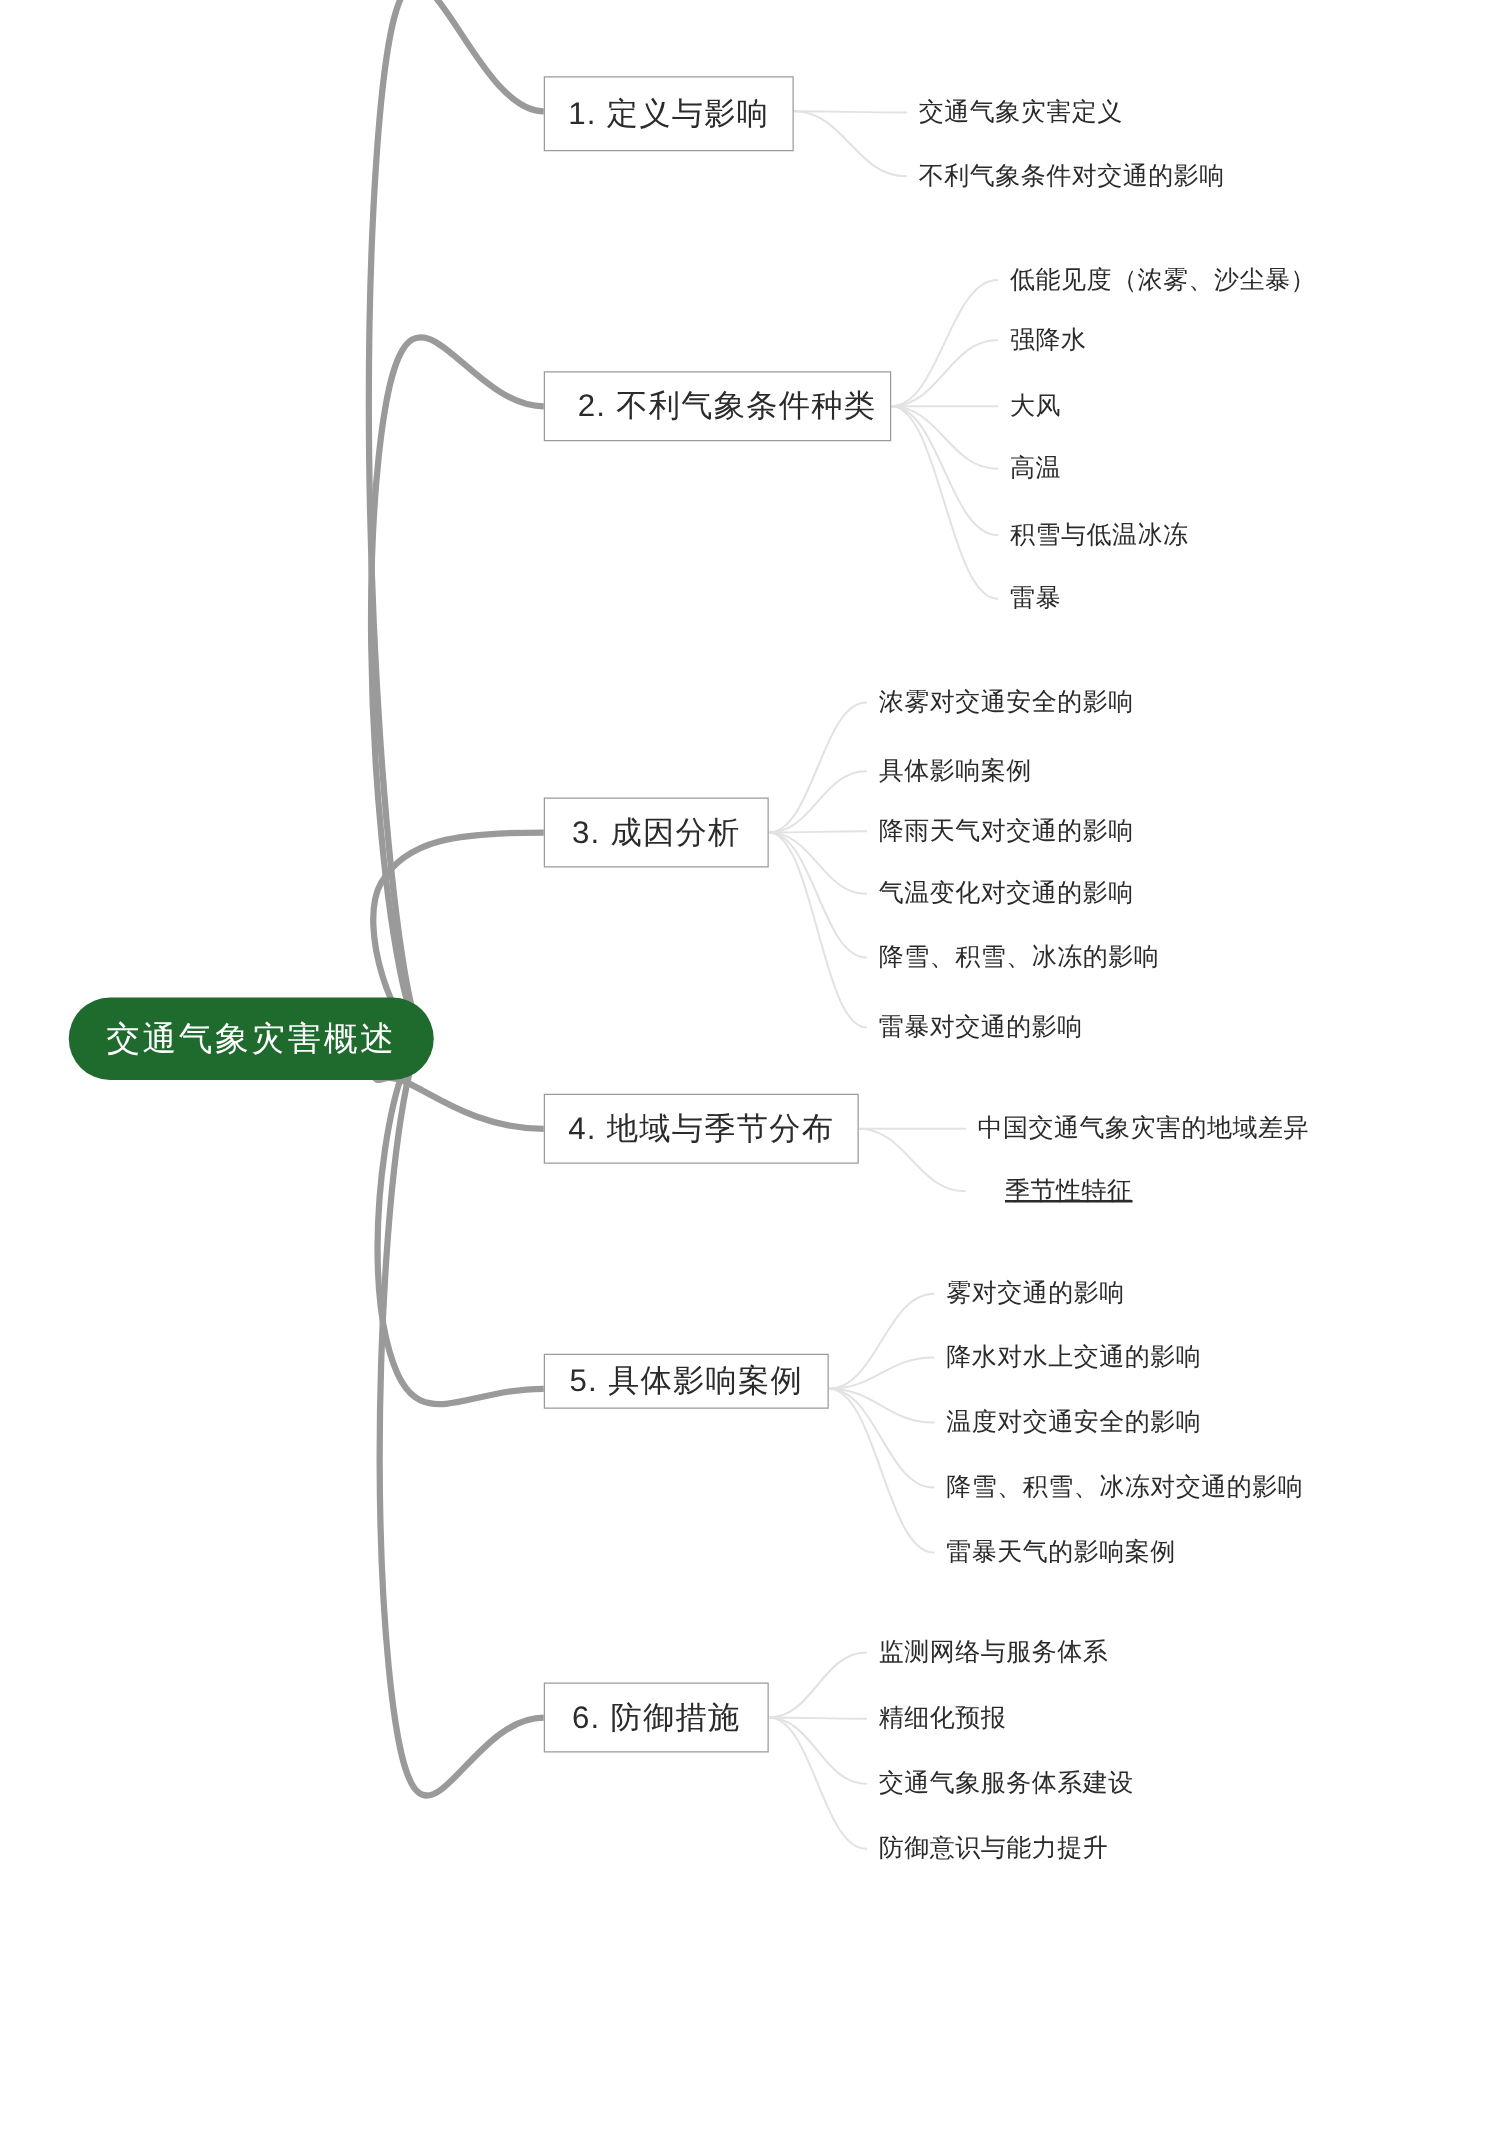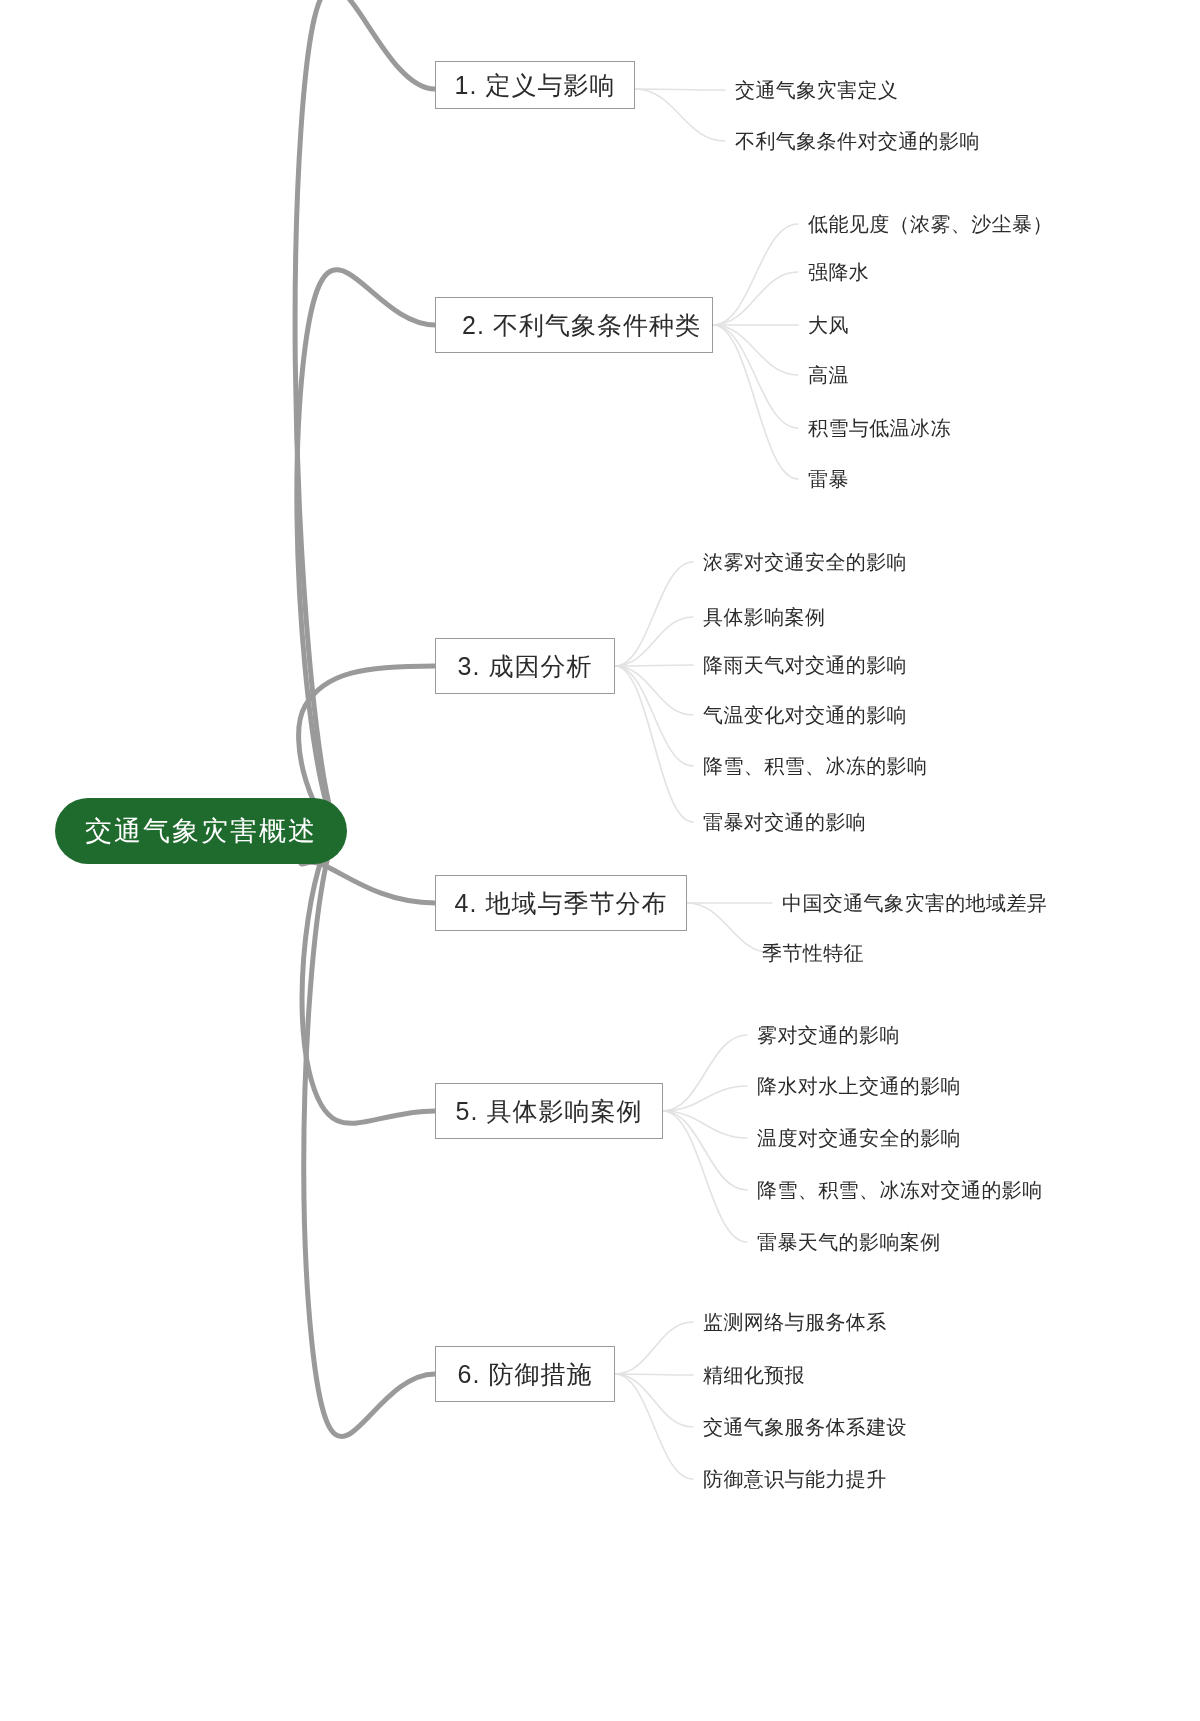--- a/index.html
+++ b/index.html
@@ -135,33 +135,33 @@
       <path d="M 615 1374 C 650.1 1374, 657.9 1322, 693 1322" class="leaf-link"></path>
       <path d="M 615 1374 C 650.1 1374, 657.9 1375, 693 1375" class="leaf-link"></path>
       <path d="M 615 1374 C 650.1 1374, 657.9 1427, 693 1427" class="leaf-link"></path>
       <path d="M 615 1374 C 650.1 1374, 657.9 1479, 693 1479" class="leaf-link"></path>
     </svg>
 
   <div id="root-node">
     <span class="root-label">交通气象灾害概述</span>
   </div>
 
-  <div class="branch-node" style="left: 435px; top: 61px; width: 200px; height: 48px;">
+  <div class="branch-node" style="left: 435px; top: 61px; width: 200px; height: 60px;">
     <span class="branch-label">1. 定义与影响</span>
   </div>
   <div class="branch-node" style="left: 435px; top: 297px; width: 278px; height: 56px; padding-left: 29px;">
     <span class="branch-label">2. 不利气象条件种类</span>
   </div>
   <div class="branch-node" style="left: 435px; top: 638px; width: 180px; height: 56px;">
     <span class="branch-label">3. 成因分析</span>
   </div>
   <div class="branch-node" style="left: 435px; top: 875px; width: 252px; height: 56px;">
     <span class="branch-label">4. 地域与季节分布</span>
   </div>
-  <div class="branch-node" style="left: 435px; top: 1083px; width: 228px; height: 56px;">
+  <div class="branch-node" style="left: 435px; top: 1083px; width: 228px; height: 44px;">
     <span class="branch-label">5. 具体影响案例</span>
   </div>
   <div class="branch-node" style="left: 435px; top: 1346px; width: 180px; height: 56px;">
     <span class="branch-label">6. 防御措施</span>
   </div>
 
   <div id="leaf-container">
       <div class="leaf-node" style="left: 735px; top: 90px;">交通气象灾害定义</div>
       <div class="leaf-node" style="left: 735px; top: 141px;">不利气象条件对交通的影响</div>
       <div class="leaf-node" style="left: 808px; top: 224px;">低能见度（浓雾、沙尘暴）</div>
@@ -170,21 +170,21 @@
       <div class="leaf-node" style="left: 808px; top: 375px;">高温</div>
       <div class="leaf-node" style="left: 808px; top: 428px;">积雪与低温冰冻</div>
       <div class="leaf-node" style="left: 808px; top: 479px;">雷暴</div>
       <div class="leaf-node" style="left: 703px; top: 562px;">浓雾对交通安全的影响</div>
       <div class="leaf-node" style="left: 703px; top: 617px;">具体影响案例</div>
       <div class="leaf-node" style="left: 703px; top: 665px;">降雨天气对交通的影响</div>
       <div class="leaf-node" style="left: 703px; top: 715px;">气温变化对交通的影响</div>
       <div class="leaf-node" style="left: 703px; top: 766px;">降雪、积雪、冰冻的影响</div>
       <div class="leaf-node" style="left: 703px; top: 822px;">雷暴对交通的影响</div>
       <div class="leaf-node" style="left: 782px; top: 903px;">中国交通气象灾害的地域差异</div>
-      <div class="leaf-node" style="left: 762px; top: 953px;">季节性特征</div>
+      <div class="leaf-node" style="left: 804px; top: 953px; text-decoration: underline;">季节性特征</div>
       <div class="leaf-node" style="left: 757px; top: 1035px;">雾对交通的影响</div>
       <div class="leaf-node" style="left: 757px; top: 1086px;">降水对水上交通的影响</div>
       <div class="leaf-node" style="left: 757px; top: 1138px;">温度对交通安全的影响</div>
       <div class="leaf-node" style="left: 757px; top: 1190px;">降雪、积雪、冰冻对交通的影响</div>
       <div class="leaf-node" style="left: 757px; top: 1242px;">雷暴天气的影响案例</div>
       <div class="leaf-node" style="left: 703px; top: 1322px;">监测网络与服务体系</div>
       <div class="leaf-node" style="left: 703px; top: 1375px;">精细化预报</div>
       <div class="leaf-node" style="left: 703px; top: 1427px;">交通气象服务体系建设</div>
       <div class="leaf-node" style="left: 703px; top: 1479px;">防御意识与能力提升</div>
     </div>

